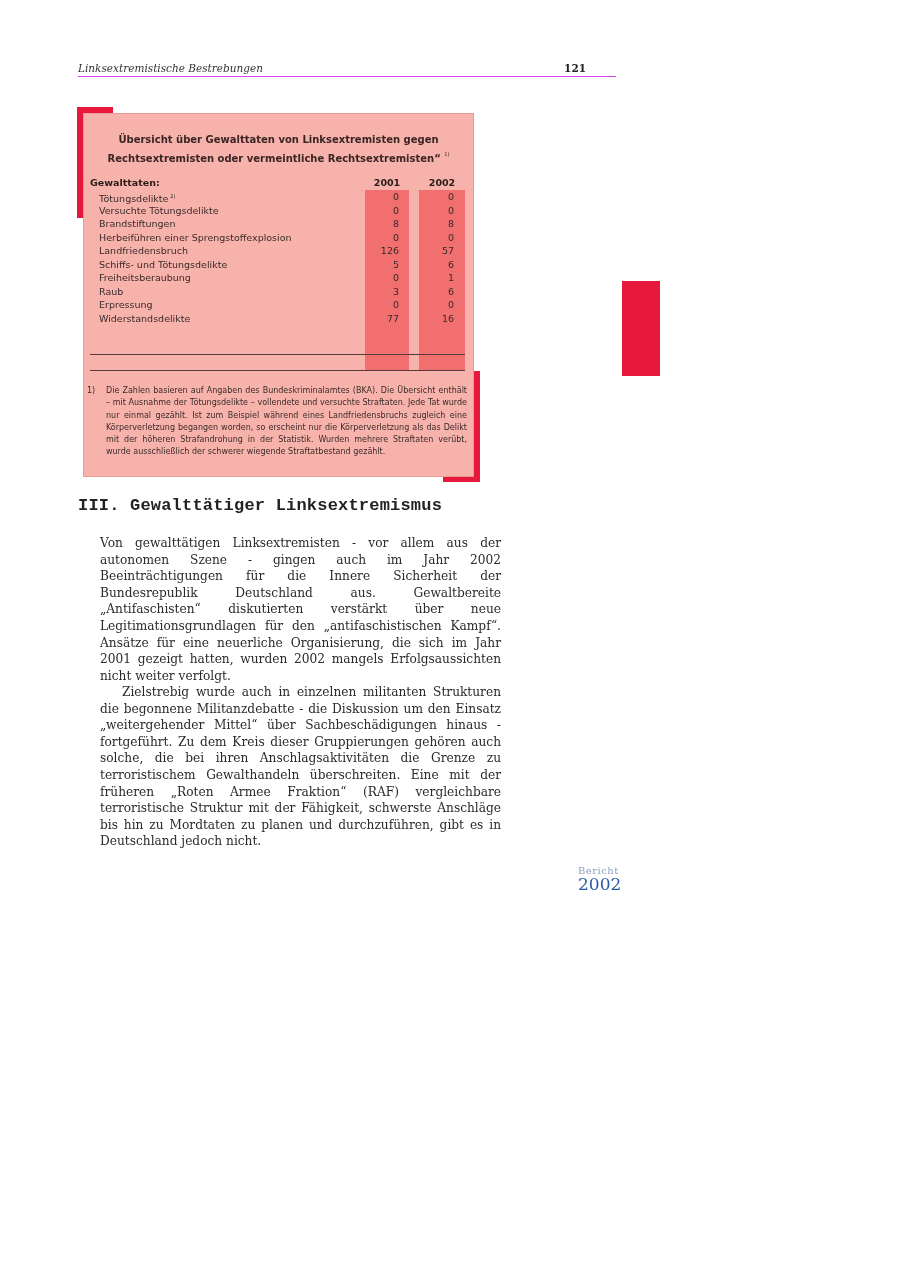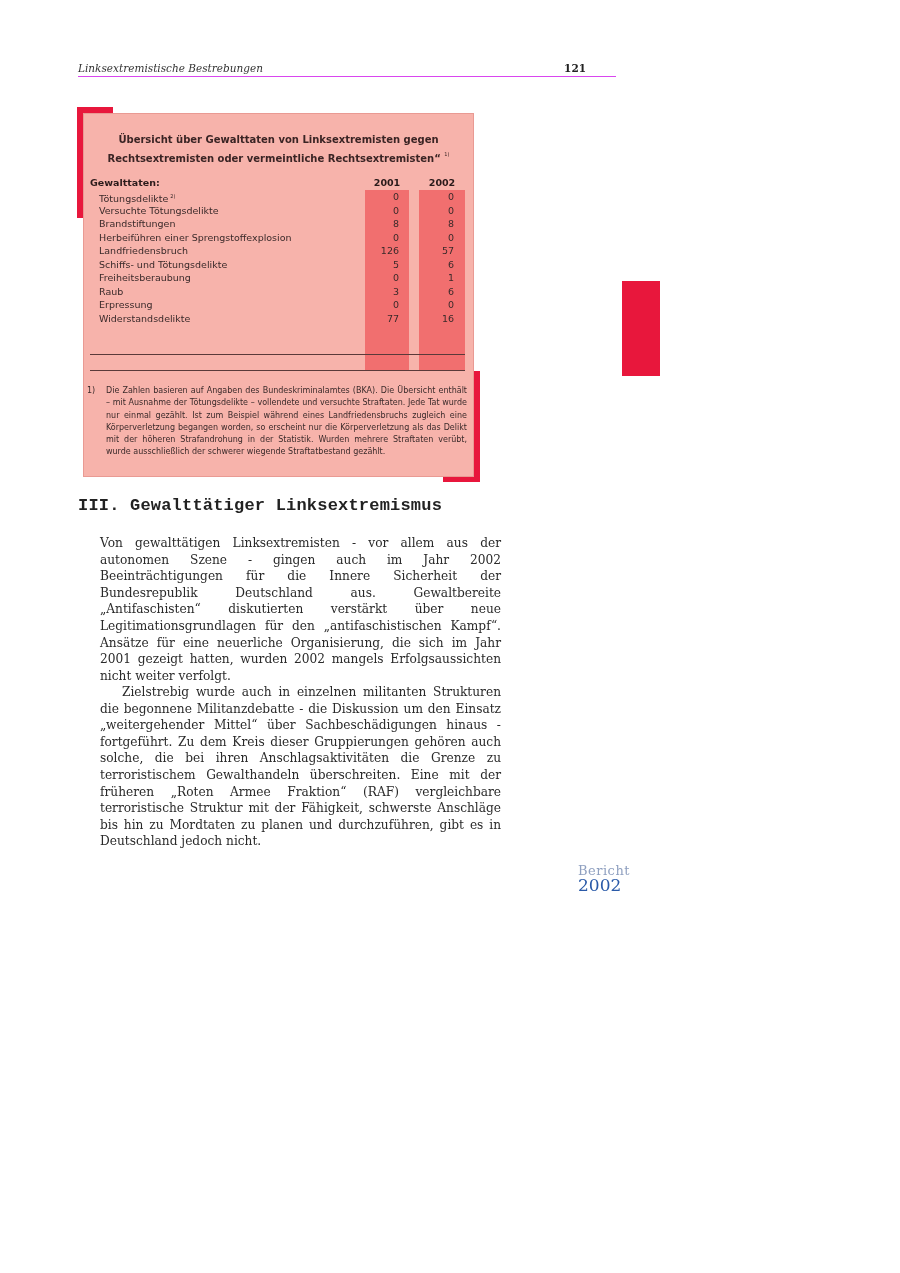--- a/index.html
+++ b/index.html
@@ -143,15 +143,15 @@
     <div class="fn-text">Die Zahlen basieren auf Angaben des Bundeskriminalamtes (BKA). Die Übersicht enthält – mit Ausnahme der Tötungsdelikte – vollendete und versuchte Straftaten. Jede Tat wurde nur einmal gezählt. Ist zum Beispiel während eines Landfriedensbruchs zugleich eine Körperverletzung begangen worden, so erscheint nur die Körperverletzung als das Delikt mit der höheren Strafandrohung in der Statistik. Wurden mehrere Straftaten verübt, wurde ausschließlich der schwerer wiegende Straftatbestand gezählt.</div>
   </div>
 </div>
 
 <div class="section-heading">III.  Gewalttätiger Linksextremismus</div>
 
 <div class="para p1">Von gewalttätigen Linksextremisten - vor allem aus der autonomen Szene - gingen auch im Jahr 2002 Beeinträchtigungen für die Innere Sicherheit der Bundesrepublik Deutschland aus. Gewaltbereite „Antifaschisten“ diskutierten verstärkt über neue Legitimationsgrundlagen für den „antifaschistischen Kampf“. Ansätze für eine neuerliche Organisierung, die sich im Jahr 2001 gezeigt hatten, wurden 2002 mangels Erfolgsaussichten nicht weiter verfolgt.</div>
 <div class="para p2">Zielstrebig wurde auch in einzelnen militanten Strukturen die begonnene Militanzdebatte - die Diskussion um den Einsatz „weitergehender Mittel“ über Sachbeschädigungen hinaus - fortgeführt. Zu dem Kreis dieser Gruppierungen gehören auch solche, die bei ihren Anschlagsaktivitäten die Grenze zu terroristischem Gewalthandeln überschreiten. Eine mit der früheren „Roten Armee Fraktion“ (RAF) vergleichbare terroristische Struktur mit der Fähigkeit, schwerste Anschläge bis hin zu Mordtaten zu planen und durchzuführen, gibt es in Deutschland jedoch nicht.</div>
 
 <div class="logo">
-  <div class="logo-word"><span style="font-size:13px;">Bericht</span></div>
+  <div class="logo-word"><span style="font-size:10px;">Bericht</span></div>
   <div class="logo-year">2002</div>
 </div>
 
 </body></html>

